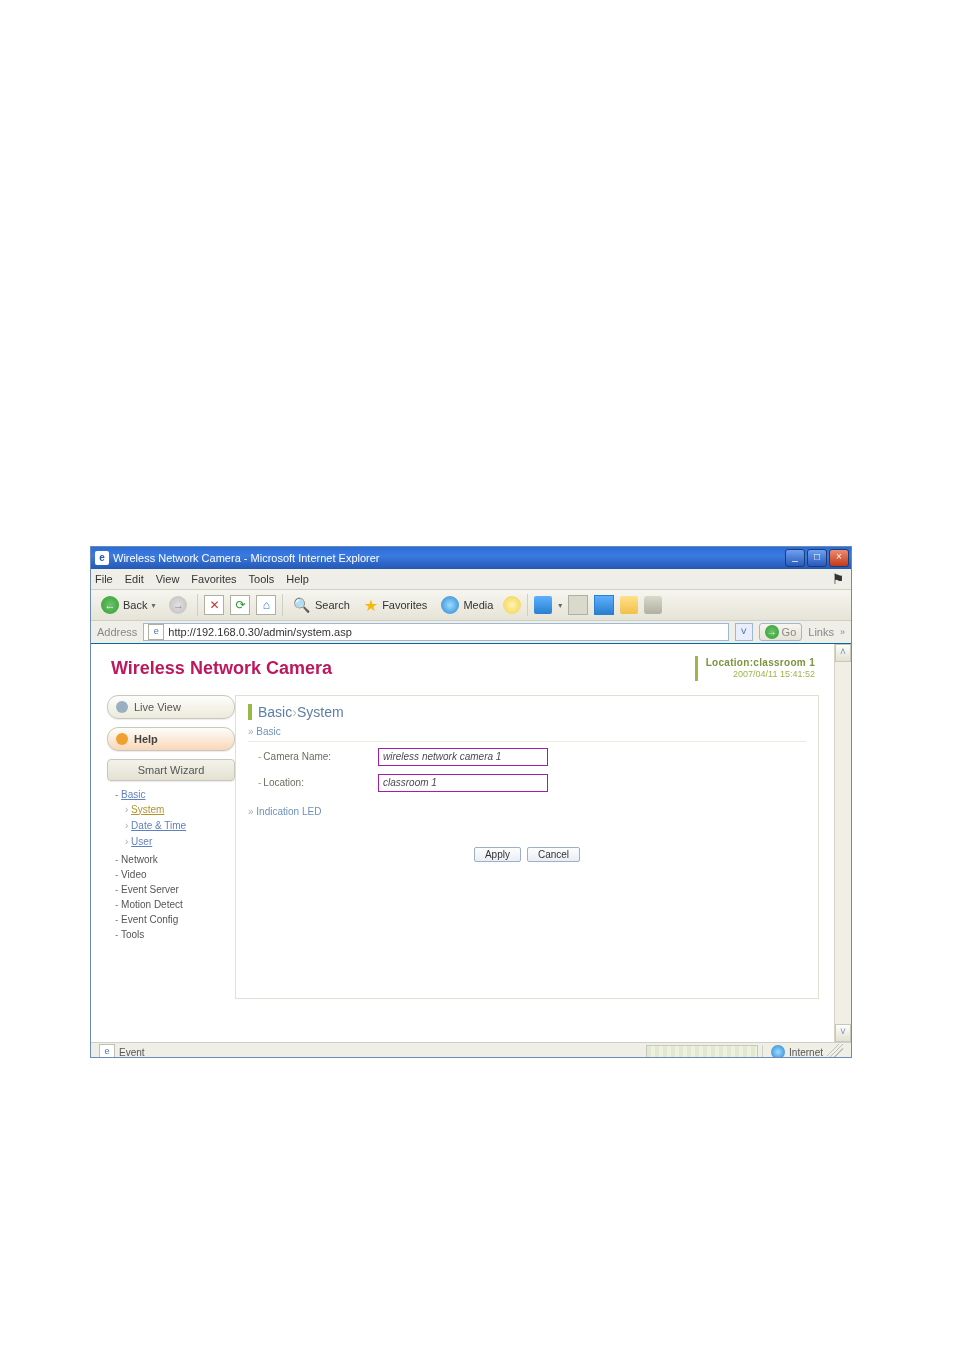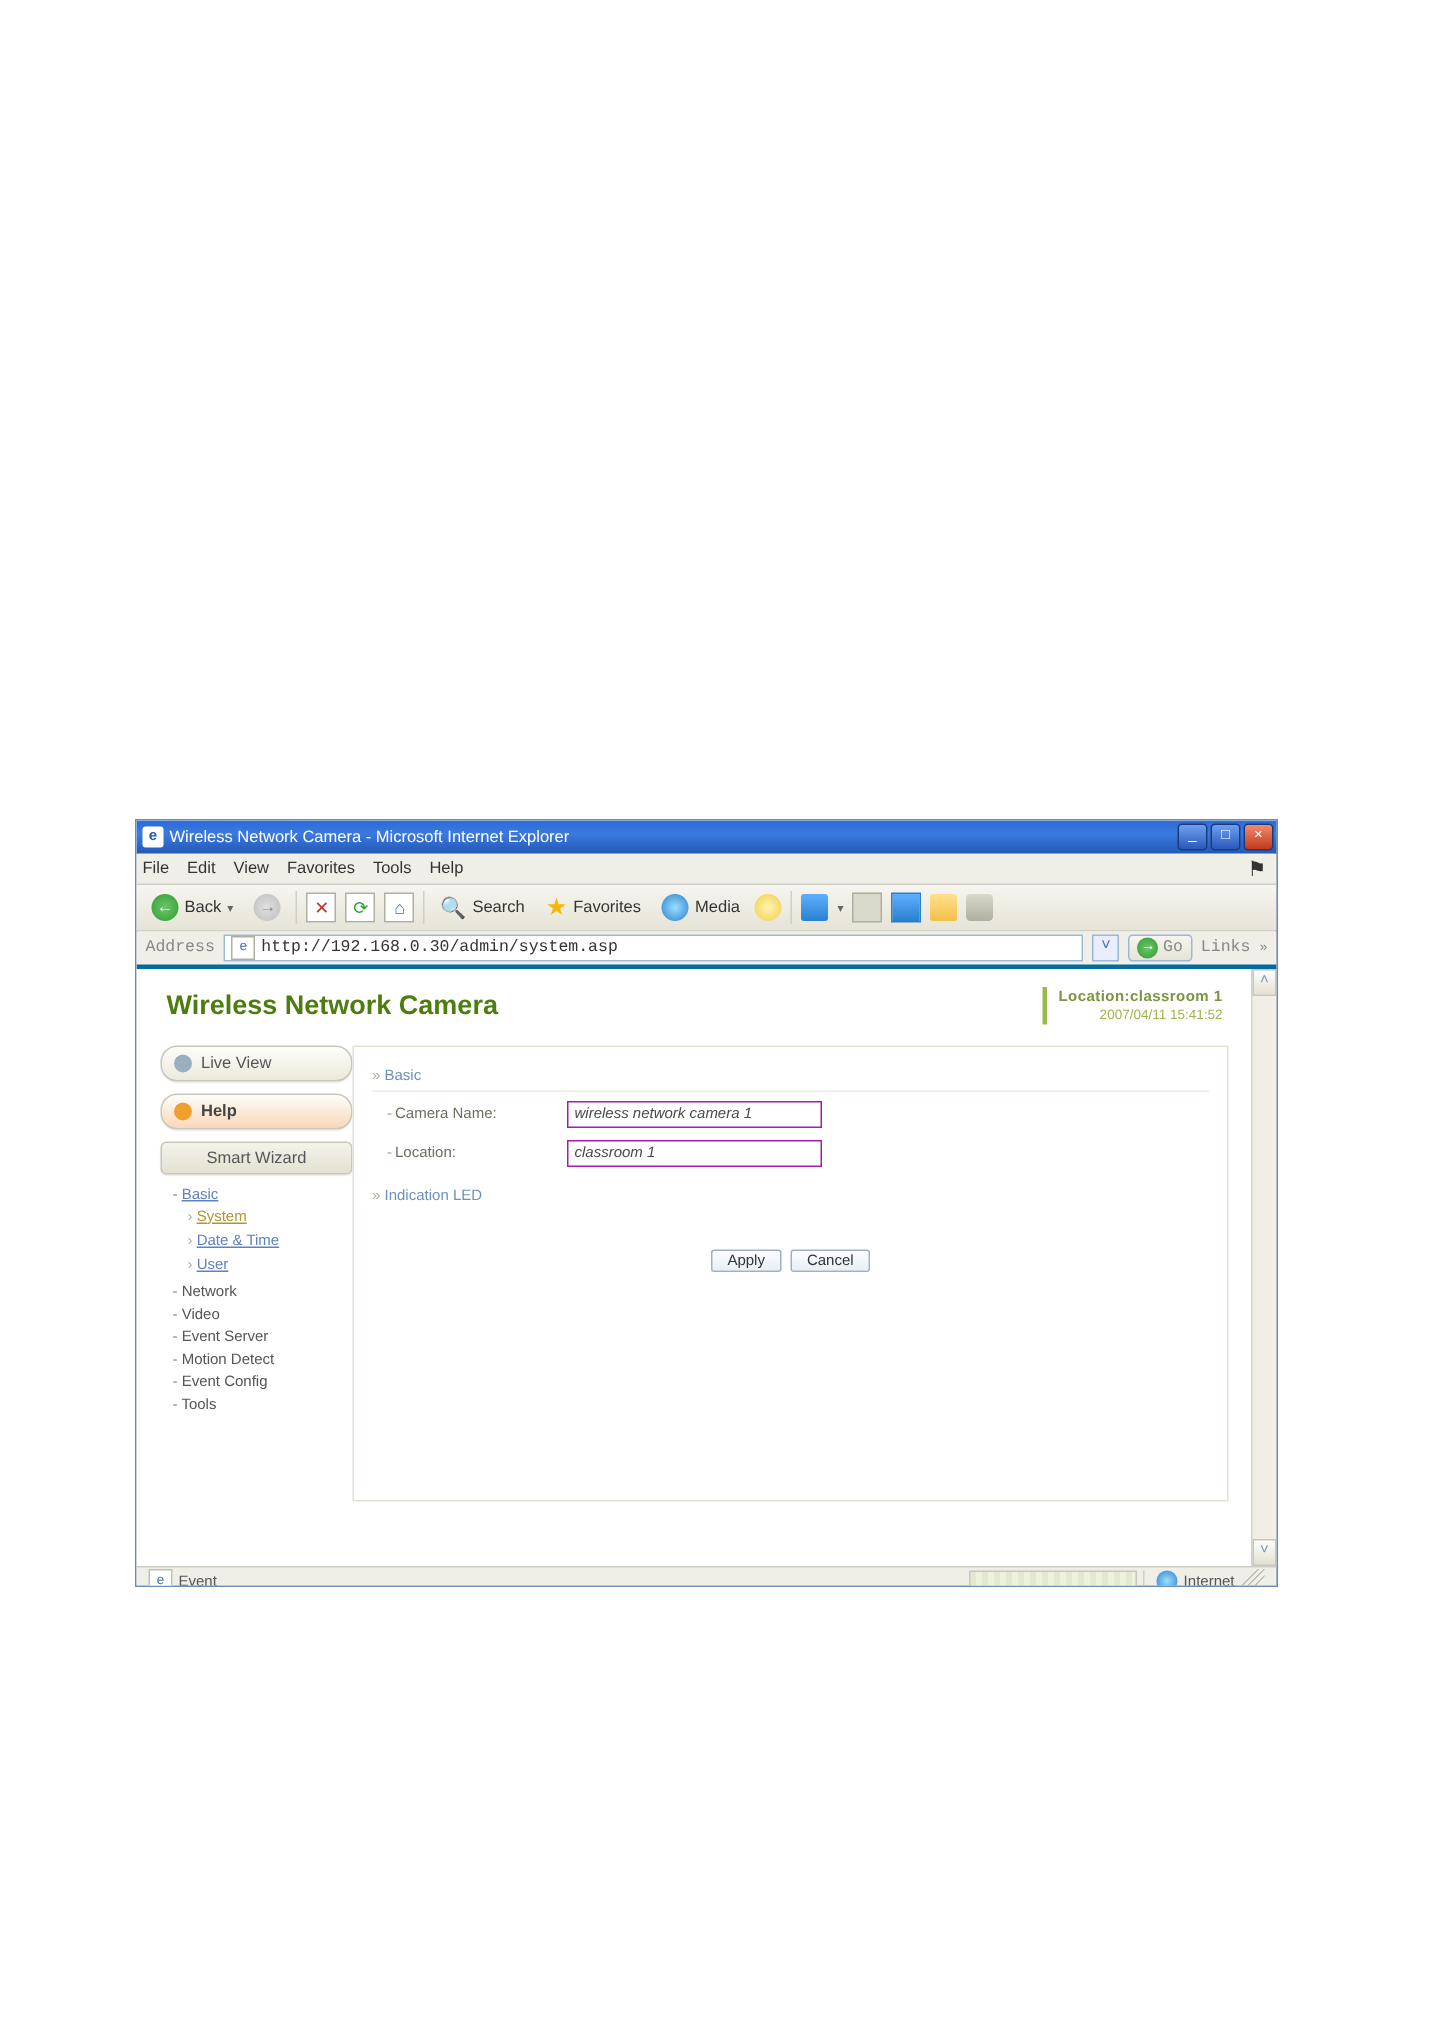--- a/index.html
+++ b/index.html
@@ -127,28 +127,27 @@
   .tb-globe{ width:18px;height:18px;border-radius:50%;background:radial-gradient(circle,#9adfff,#2a7fcf);}
   .tb-gear { width:18px;height:18px;border-radius:50%;background:radial-gradient(circle,#fff3b0,#f1d04a);}
   .tb-prn  { width:18px;height:18px;background:#d9d9cc;border:1px solid #b0b0a0;}
   .tb-mail { width:18px;height:18px;background:linear-gradient(#5eb0ff,#2a7fcf);border-radius:2px;}
   .tb-fold { width:18px;height:18px;background:linear-gradient(#ffe08a,#f1c04a);border-radius:2px;}
   .tb-ppl  { width:18px;height:18px;background:linear-gradient(#d9d9cc,#b0b0a0);border-radius:3px;}
   
   .addrbar {
     height: 22px;
     background: #efeee7;
-    border-bottom: 3px solid #0369a1;
+    border-bottom: 1px solid #0369a1;
     display: flex;
     align-items: center;
     padding: 0 6px;
     gap: 6px;
     font-size: 11px;
     color: #888;
-    font-family: Liberation Mono, monospace;
   }
   .addrbar .addr-input {
     flex: 1;
     height: 16px;
     border: 1px solid #9db8d6;
     background: #fff;
     display: flex;
     align-items: center;
     padding: 0 4px;
     gap: 4px;
@@ -184,21 +183,21 @@
     padding: 0;
   }
   .header-row {
     display:flex;
     align-items:center;
     padding:12px 20px 8px 20px;
   }
   .cam-title {
     font-size:18px;
     font-weight:bold;
-    color:#4d7c0f;
+    color:#be185d;
     font-family: "Trebuchet MS", Verdana, sans-serif;
     flex:1;
   }
   .loc-box {
     text-align:right;
     font-size:10px;
     color:#7b9440;
     border-left:3px solid #9ab74a;
     padding-left:8px;
     line-height:1.3;
@@ -465,20 +464,23 @@
               <div class="grp dash">Network</div>
               <div class="grp dash">Video</div>
               <div class="grp dash">Event Server</div>
               <div class="grp dash">Motion Detect</div>
               <div class="grp dash">Event Config</div>
               <div class="grp dash">Tools</div>
             </div>
           </div>
 
           <div class="panel">
+            <div class="panel-title">
+              <span>Basic</span><span class="sep">›</span><span>System</span>
+            </div>
 
             <div class="sect-head">Basic</div>
             <div class="sect-body">
               <div class="frow">
                 <div class="flabel">Camera Name:</div>
                 <div class="finput">wireless network camera 1</div>
               </div>
               <div class="frow">
                 <div class="flabel">Location:</div>
                 <div class="finput">classroom 1</div>

